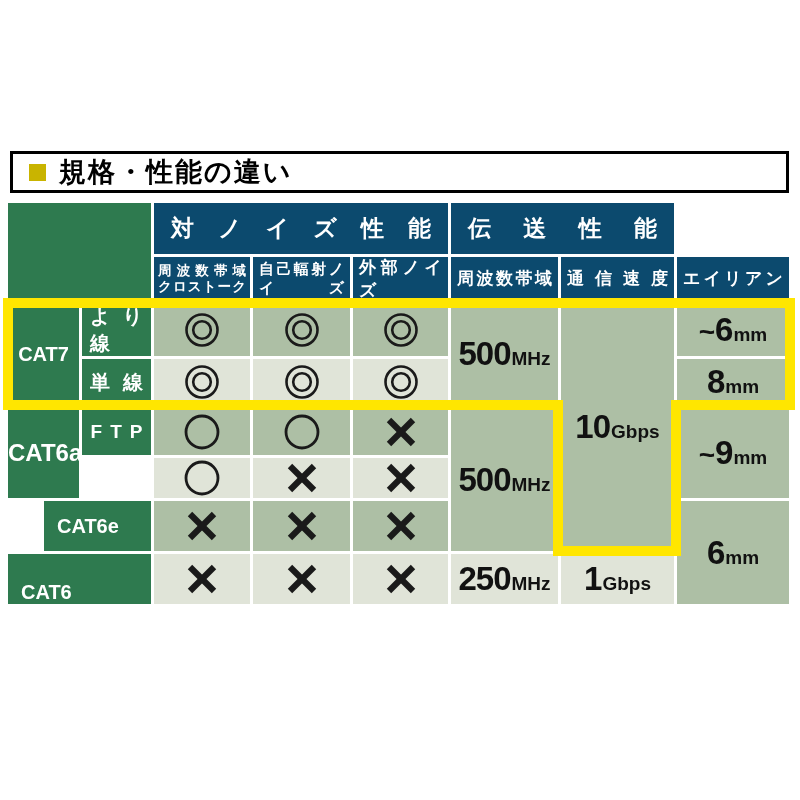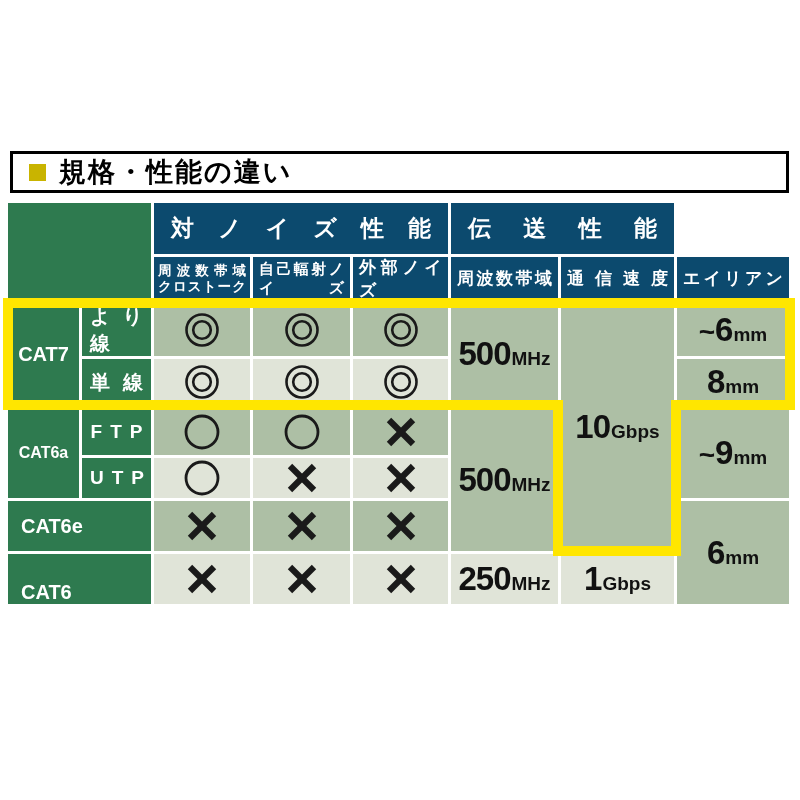--- a/index.html
+++ b/index.html
@@ -149,21 +149,21 @@
         </svg>
       </div>
     <div class="cell cellA" style="grid-column:8;grid-row:4;">
       <span class="v-wrap">
           <span class="v-num">8</span>
           <span class="v-unit">mm</span>
         </span>
     </div>
 
     <div class="cell dark" style="grid-column:1;grid-row:5 / span 2;">
-      <span class="cat-label" style="font-size:16px;">CAT6a</span>
+      <span class="cat-label" style="font-size:24px;">CAT6a</span>
     </div>
     <div class="cell dark" style="grid-column:2;grid-row:5;">
       <span class="type-latin">FTP</span>
     </div>
     <div class="cell cellA sym" style="grid-column:3;grid-row:5;">
         <svg width="40" height="40" viewBox="0 0 40 40">
           <circle cx="20" cy="20" r="16" fill="none" stroke="#1a1a1a" stroke-width="2.8"></circle>
         </svg>
       </div>
     <div class="cell cellA sym" style="grid-column:4;grid-row:5;">
@@ -184,42 +184,39 @@
         </span>
     </div>
     <div class="cell cellA" style="grid-column:8;grid-row:5 / span 2;">
       <span class="v-wrap">
           <span class="v-pre">~</span>
           <span class="v-num">9</span>
           <span class="v-unit">mm</span>
         </span>
     </div>
 
-    <div class="cell dark" style="grid-column:2;grid-row:6;">
-      <span class="type-latin">UTP</span>
-    </div>
     <div class="cell cellB sym" style="grid-column:3;grid-row:6;">
         <svg width="40" height="40" viewBox="0 0 40 40">
           <circle cx="20" cy="20" r="16" fill="none" stroke="#1a1a1a" stroke-width="2.8"></circle>
         </svg>
       </div>
     <div class="cell cellB sym" style="grid-column:4;grid-row:6;">
         <svg width="40" height="40" viewBox="0 0 40 40">
           <line x1="8" y1="8" x2="32" y2="32" stroke="#1a1a1a" stroke-width="6.2" stroke-linecap="butt"></line>
           <line x1="32" y1="8" x2="8" y2="32" stroke="#1a1a1a" stroke-width="6.2" stroke-linecap="butt"></line>
         </svg>
       </div>
     <div class="cell cellB sym" style="grid-column:5;grid-row:6;">
         <svg width="40" height="40" viewBox="0 0 40 40">
           <line x1="8" y1="8" x2="32" y2="32" stroke="#1a1a1a" stroke-width="6.2" stroke-linecap="butt"></line>
           <line x1="32" y1="8" x2="8" y2="32" stroke="#1a1a1a" stroke-width="6.2" stroke-linecap="butt"></line>
         </svg>
       </div>
 
-    <div class="cell dark" style="grid-column:1 / span 2;grid-row:7;">
+    <div class="cell dark" style="grid-column:1 / span 2;grid-row:7;margin-left:36px;">
       <span class="cat-label cat-left">CAT6e</span>
     </div>
     <div class="cell cellA sym" style="grid-column:3;grid-row:7;">
         <svg width="40" height="40" viewBox="0 0 40 40">
           <line x1="8" y1="8" x2="32" y2="32" stroke="#1a1a1a" stroke-width="6.2" stroke-linecap="butt"></line>
           <line x1="32" y1="8" x2="8" y2="32" stroke="#1a1a1a" stroke-width="6.2" stroke-linecap="butt"></line>
         </svg>
       </div>
     <div class="cell cellA sym" style="grid-column:4;grid-row:7;">
         <svg width="40" height="40" viewBox="0 0 40 40">

